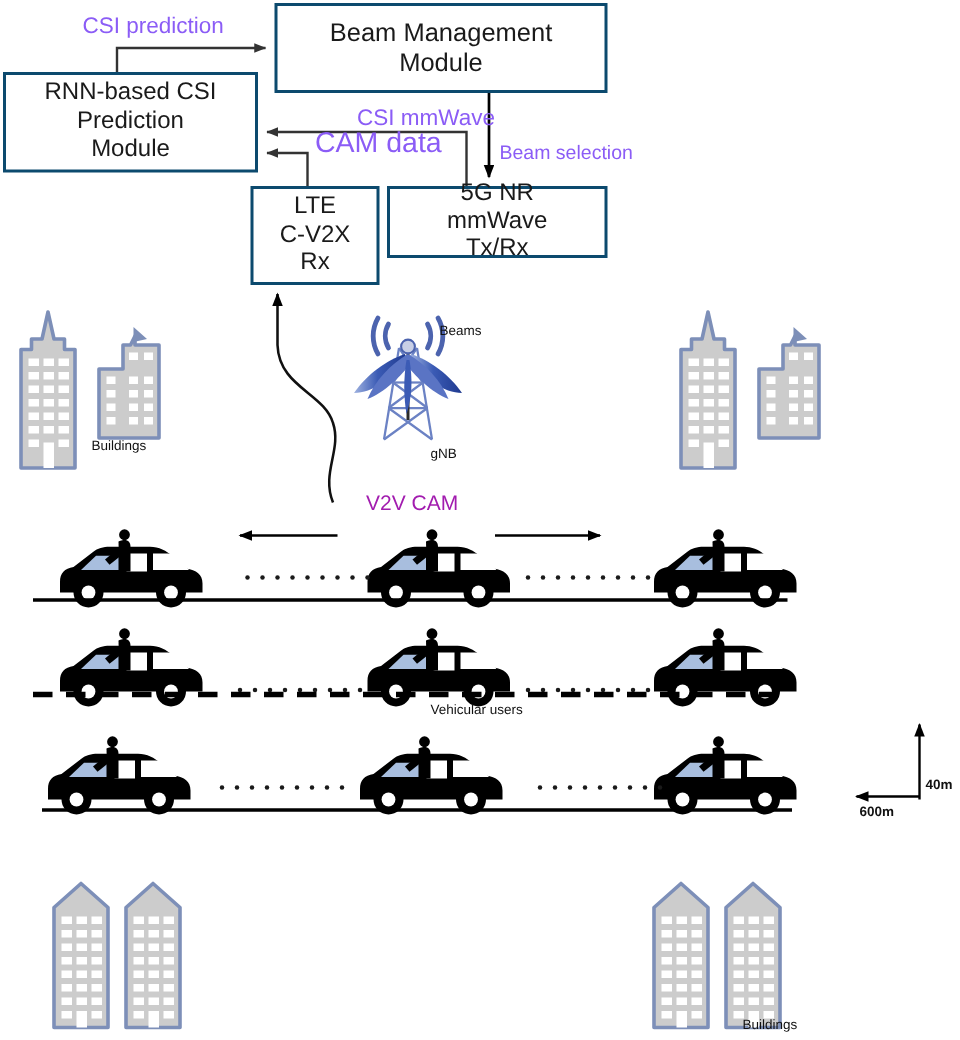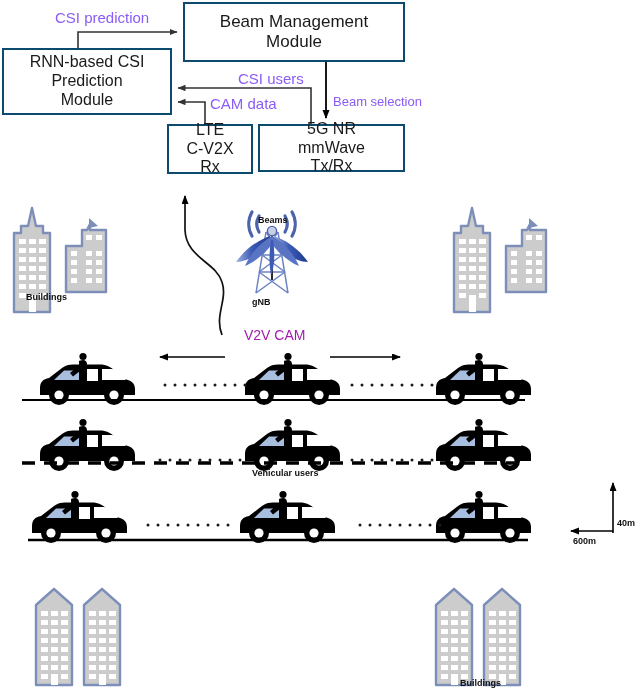--- a/index.html
+++ b/index.html
@@ -35,41 +35,42 @@
     align-items: center;
     justify-content: center;
     text-align: center;
     color: #1a1a1a;
     line-height: 1.18;
     white-space: pre-line;
     z-index: 4;
   }
   #box-beam-mgmt { left: 183px; top: 2px; width: 222px; height: 60px; font-size: 17px; }
   #box-rnn       { left: 2px;   top: 48px; width: 170px; height: 67px; font-size: 16px; }
-  #box-lte       { left: 167px; top: 124px; width: 86px; height: 50px; font-size: 16px; }
+  #box-lte       { left: 167px; top: 124px; width: 86px; height: 66px; font-size: 16px; }
   #box-5gnr      { left: 258px; top: 124px; width: 147px; height: 48px; font-size: 16px; }
 
   .edge-label {
     position: absolute;
     color: #8b5cf6;
     white-space: pre-line;
     line-height: 1.1;
     z-index: 5;
   }
   #lbl-csi-prediction { left: 55px;  top: 10px;  font-size: 15px; }
   #lbl-csi-labels     { left: 238px; top: 71px;  font-size: 15px; }
-  #lbl-cam-data       { left: 210px; top: 96px;  font-size: 15px; }
+  #lbl-cam-data       { left: 210px; top: 86px;  font-size: 19px; }
   #lbl-beam-selection { left: 333px; top: 95px;  font-size: 13px; }
 
   .scene-label {
     position: absolute;
     color: #111111;
-    font-weight: bold;
+    font-weight: normal;
     z-index: 5;
     white-space: nowrap;
+    padding-left: 35px;
   }
   #lbl-buildings-left   { left: 26px;  top: 292px; font-size: 9px; }
   #lbl-buildings-bottom { left: 460px; top: 678px; font-size: 9px; }
   #lbl-gnb              { left: 252px; top: 297px; font-size: 9px; }
   #lbl-beams            { left: 258px; top: 215px; font-size: 9px; }
   #lbl-vehicular-users  { left: 252px; top: 468px; font-size: 9px; }
 
   #lbl-v2v-cam {
     position: absolute;
     left: 244px;
@@ -110,21 +111,21 @@
 Prediction
 Module</div>
   <div class="blk-box" id="box-lte">LTE
 C-V2X
 Rx</div>
   <div class="blk-box" id="box-5gnr">5G NR
 mmWave
 Tx/Rx</div>
 
   <div class="edge-label" id="lbl-csi-prediction">CSI prediction</div>
-  <div class="edge-label" id="lbl-csi-labels">CSI users</div>
+  <div class="edge-label" id="lbl-csi-labels">CSI mmWave</div>
   <div class="edge-label" id="lbl-cam-data">CAM data</div>
   <div class="edge-label" id="lbl-beam-selection">Beam selection</div>
 
   <div class="scene-label" id="lbl-buildings-left">Buildings</div>
   <div class="scene-label" id="lbl-buildings-bottom">Buildings</div>
   <div class="scene-label" id="lbl-gnb">gNB</div>
   <div class="scene-label" id="lbl-beams">Beams</div>
   <div class="scene-label" id="lbl-vehicular-users">Vehicular users</div>
   <div id="lbl-v2v-cam">V2V CAM</div>
   <div id="lbl-dim-vert">40m</div>

